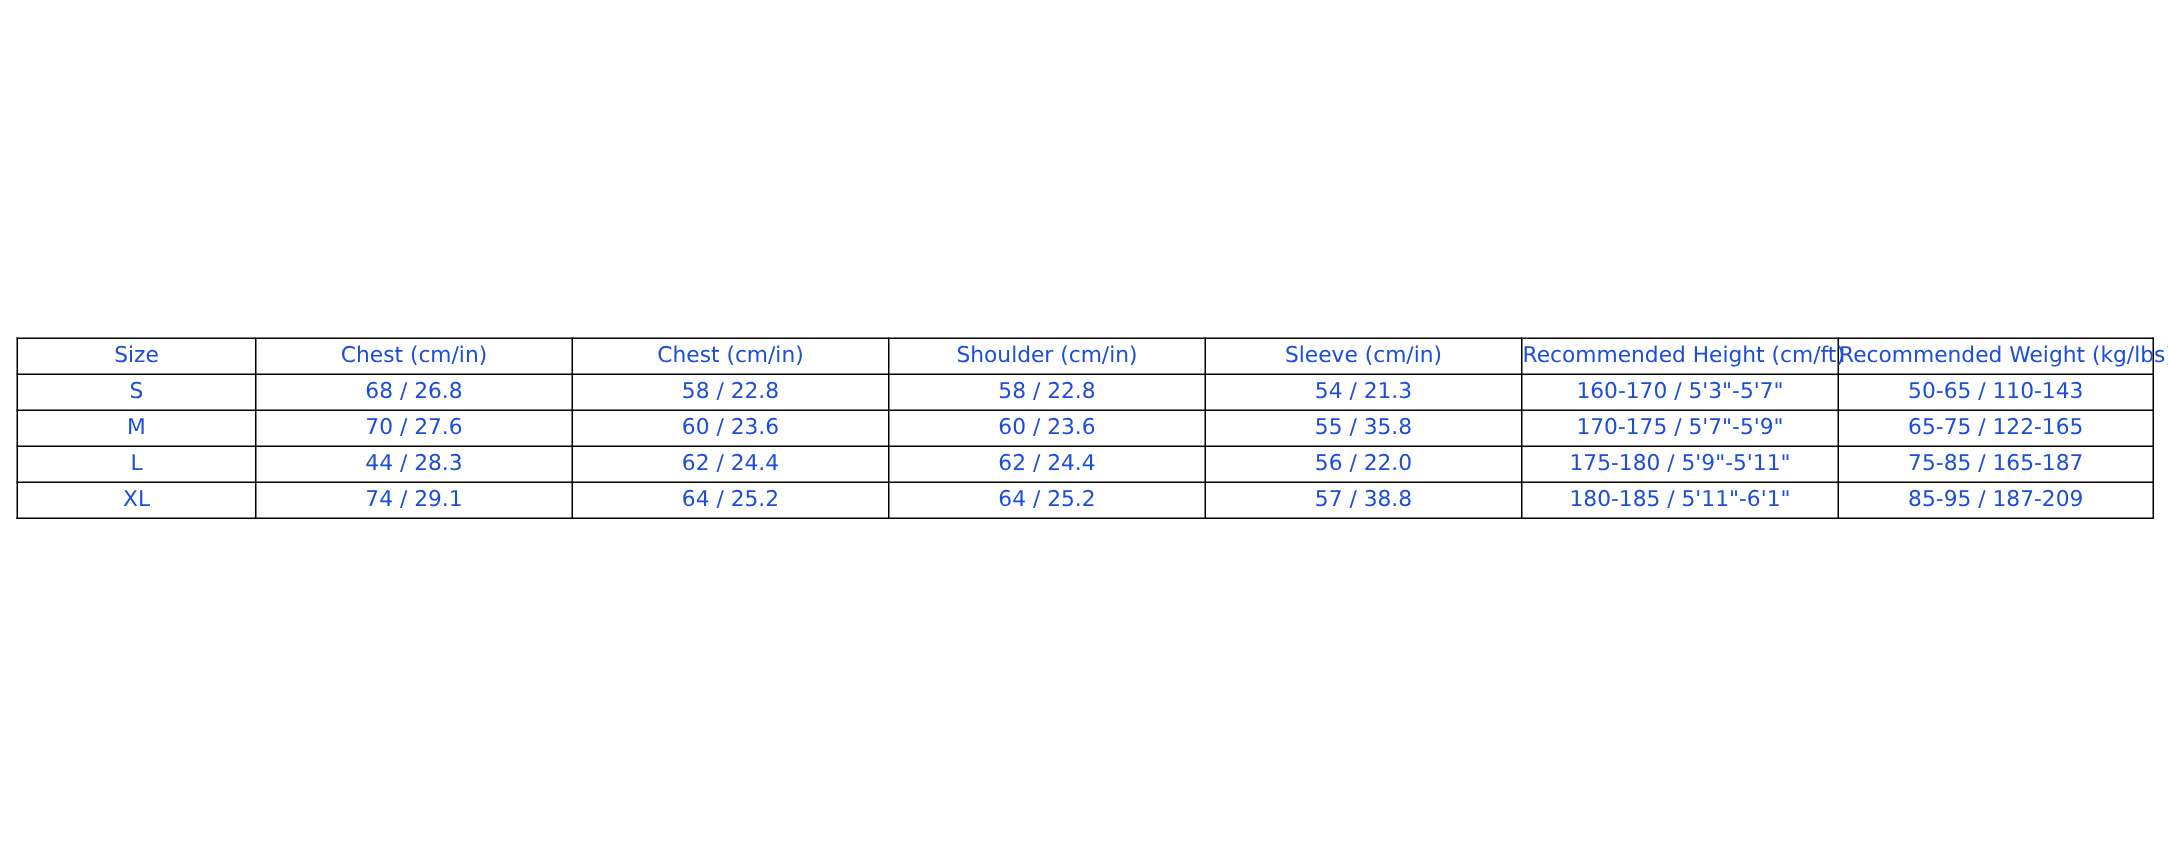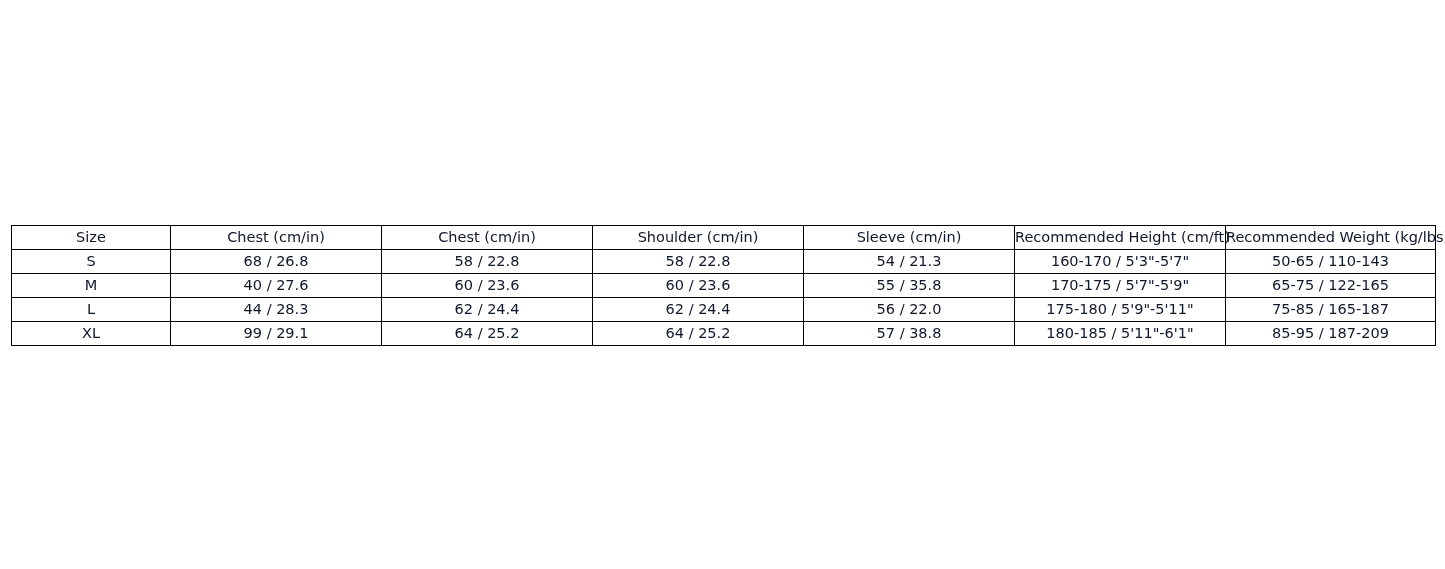--- a/index.html
+++ b/index.html
@@ -19,21 +19,21 @@
     position: absolute;
     left: 11px;
     top: 225px;
     width: 1424px;
   }
   table.size-table {
     border-collapse: collapse;
     table-layout: fixed;
     width: 1424px;
     font-size: 14.5px;
-    color: #0f172a;
+    color: #1d4ed8;
   }
   table.size-table td,
   table.size-table th {
     border: 1px solid #000000;
     text-align: center;
     vertical-align: middle;
     height: 23px;
     line-height: 23px;
     padding: 0;
     font-weight: normal;
@@ -79,39 +79,39 @@
         <td>S</td>
         <td>68 / 26.8</td>
         <td>58 / 22.8</td>
         <td>58 / 22.8</td>
         <td>54 / 21.3</td>
         <td>160-170 / 5'3"-5'7"</td>
         <td>50-65 / 110-143</td>
       </tr>
       <tr>
         <td>M</td>
-        <td>40 / 27.6</td>
+        <td>70 / 27.6</td>
         <td>60 / 23.6</td>
         <td>60 / 23.6</td>
         <td>55 / 35.8</td>
         <td>170-175 / 5'7"-5'9"</td>
         <td>65-75 / 122-165</td>
       </tr>
       <tr>
         <td>L</td>
         <td>44 / 28.3</td>
         <td>62 / 24.4</td>
         <td>62 / 24.4</td>
         <td>56 / 22.0</td>
         <td>175-180 / 5'9"-5'11"</td>
         <td>75-85 / 165-187</td>
       </tr>
       <tr>
         <td>XL</td>
-        <td>99 / 29.1</td>
+        <td>74 / 29.1</td>
         <td>64 / 25.2</td>
         <td>64 / 25.2</td>
         <td>57 / 38.8</td>
         <td>180-185 / 5'11"-6'1"</td>
         <td>85-95 / 187-209</td>
       </tr>
     </tbody>
   </table>
 </div>
 

